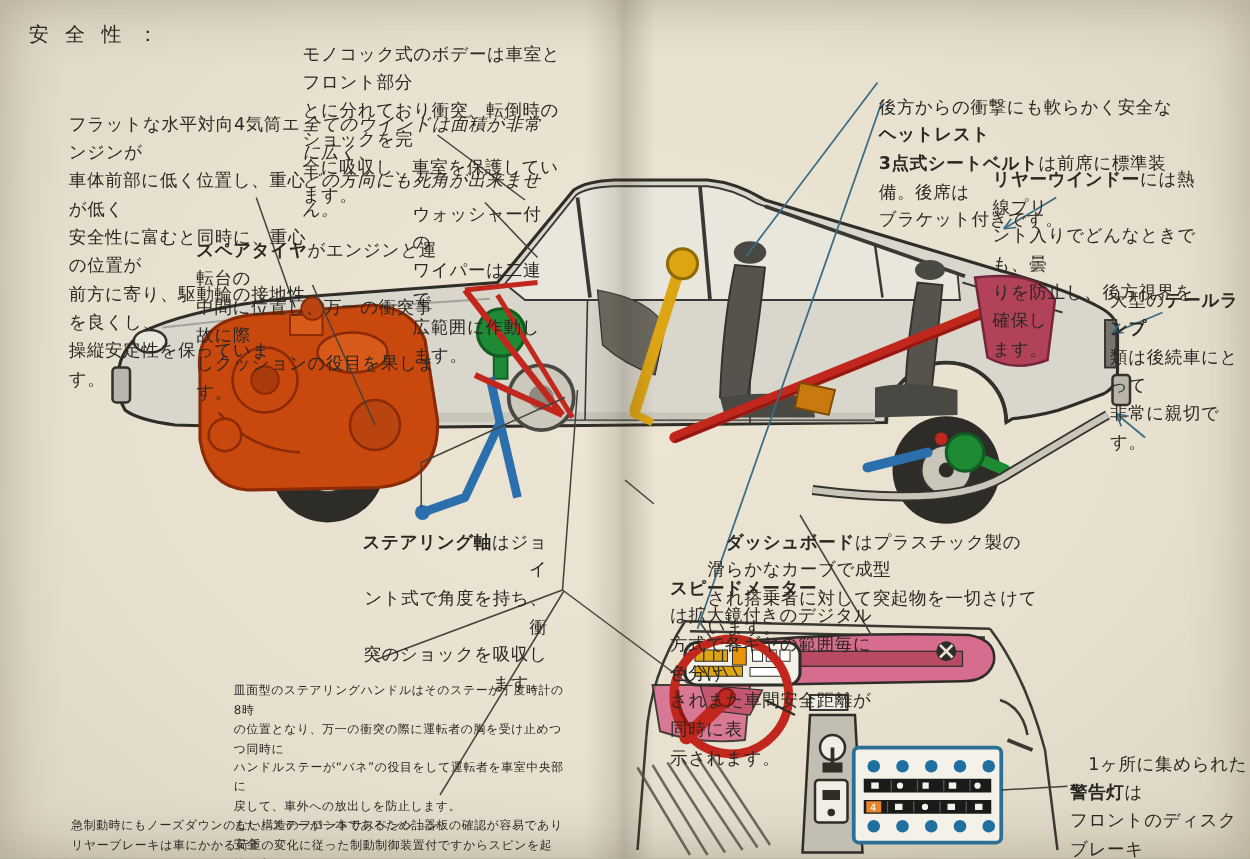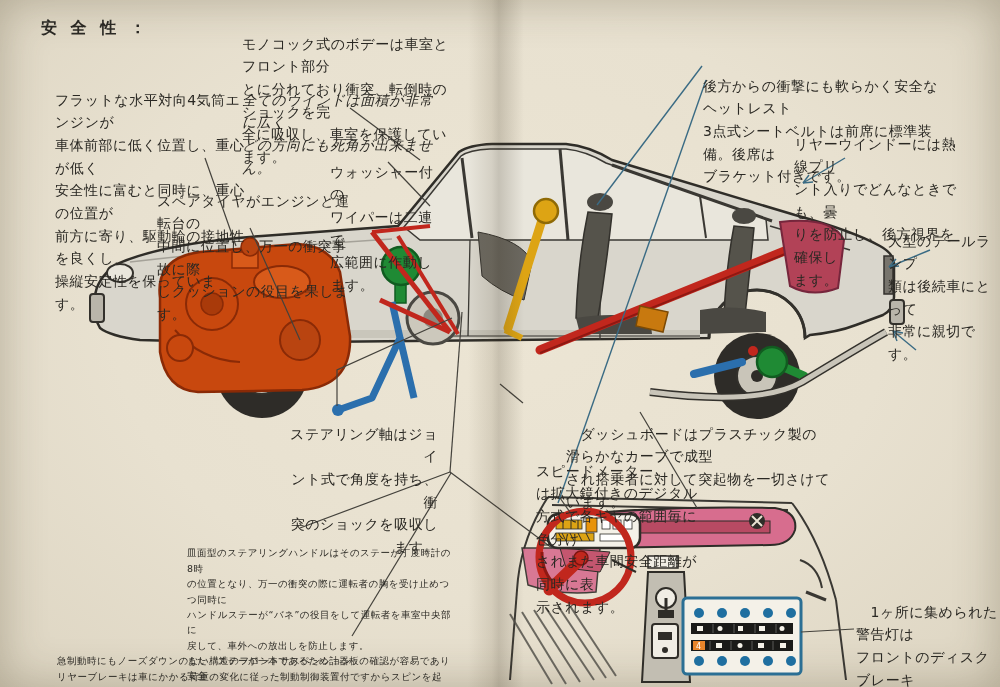--- a/index.html
+++ b/index.html
@@ -6,22 +6,22 @@
   #page{
     position:relative; width:1000px; height:687px; overflow:hidden;
     background:radial-gradient(ellipse at 50% 45%, #ece5d4 0%, #e8e1d0 55%, #ddd5c2 100%);
     box-shadow:inset 0 0 46px rgba(70,58,34,.30);
     font-family:"DejaVu Sans", sans-serif; color:#2a2823;
   }
   .fold{position:absolute; left:468px; top:0; width:56px; height:100%; pointer-events:none;
     background:linear-gradient(90deg, rgba(90,78,55,0) 0%, rgba(90,78,55,.14) 42%, rgba(58,48,30,.20) 55%, rgba(90,78,55,0) 100%);}
   .note{position:absolute; font-size:14px; line-height:1.62; letter-spacing:.5px;
     white-space:pre-line; color:#2a2823;}
-  .note b{font-weight:400;}
-  .t-title{position:absolute; left:41px; top:18px; font-size:16px; font-weight:700; letter-spacing:4px;}
+  .note b{font-weight:700;}
+  .t-title{position:absolute; left:23px; top:18px; font-size:16px; font-weight:400; letter-spacing:4px;}
   .small{font-size:9.5px;}
   svg{position:absolute; left:0; top:0;}
   .ln{stroke:#44423c; stroke-width:1.2; fill:none;}
   .bl{stroke:#3a6b84; stroke-width:1.4; fill:none;}
 </style>
 </head>
 <body>
 
 <div id="page">
 

